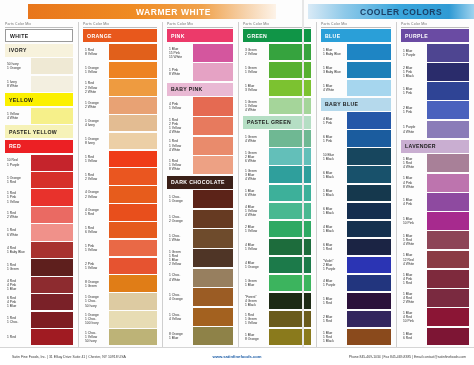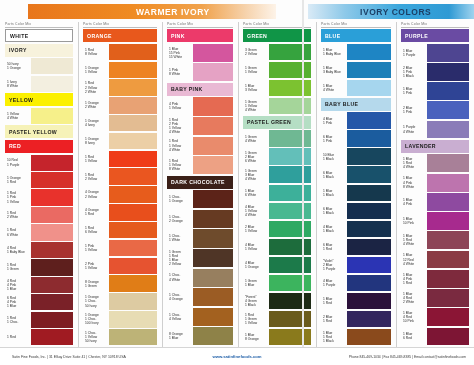--- a/index.html
+++ b/index.html
@@ -65,24 +65,24 @@
 
   .vsplit{position:absolute;top:0;bottom:17px;width:2px;background:#e6e6e6;}
 </style>
 </head>
 <body>
 
 <div id="sheet">
 
   <div class="banners">
     <div class="banner banner-warm">
-      <span class="banner-txt">WARMER IVORY</span>
+      <span class="banner-txt">WARMER WHITE</span>
     </div>
     <div class="banner banner-cool">
-      <span class="banner-txt">IVORY COLORS</span>
+      <span class="banner-txt">COOLER COLORS</span>
     </div>
   </div>
 
   <div class="cols" id="columns-root">
       <div class="col c-white">
         <div class="col-inner">
           <div class="hdr">Parts   Color Mix</div>
           <div class="title-chip outline" style="background: rgb(255, 255, 255);">
             <span class="tname" style="color: rgb(26, 26, 26);">WHITE</span>
           </div>

